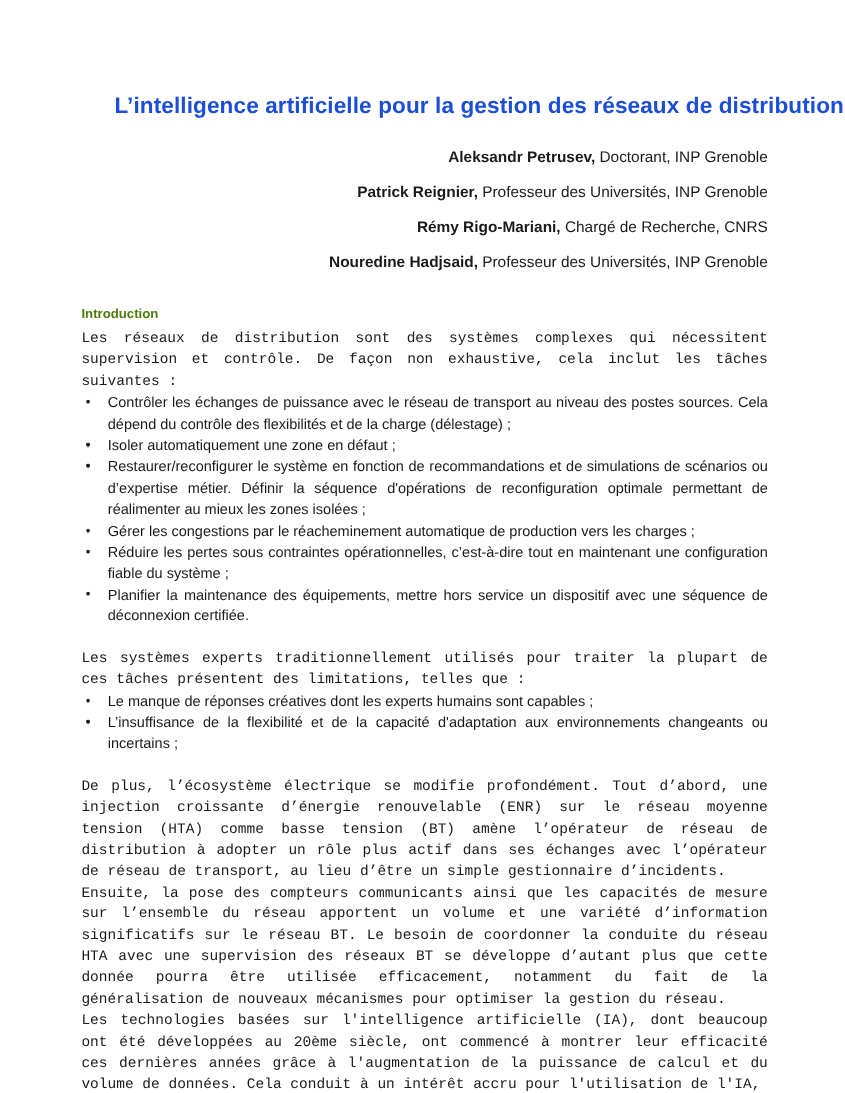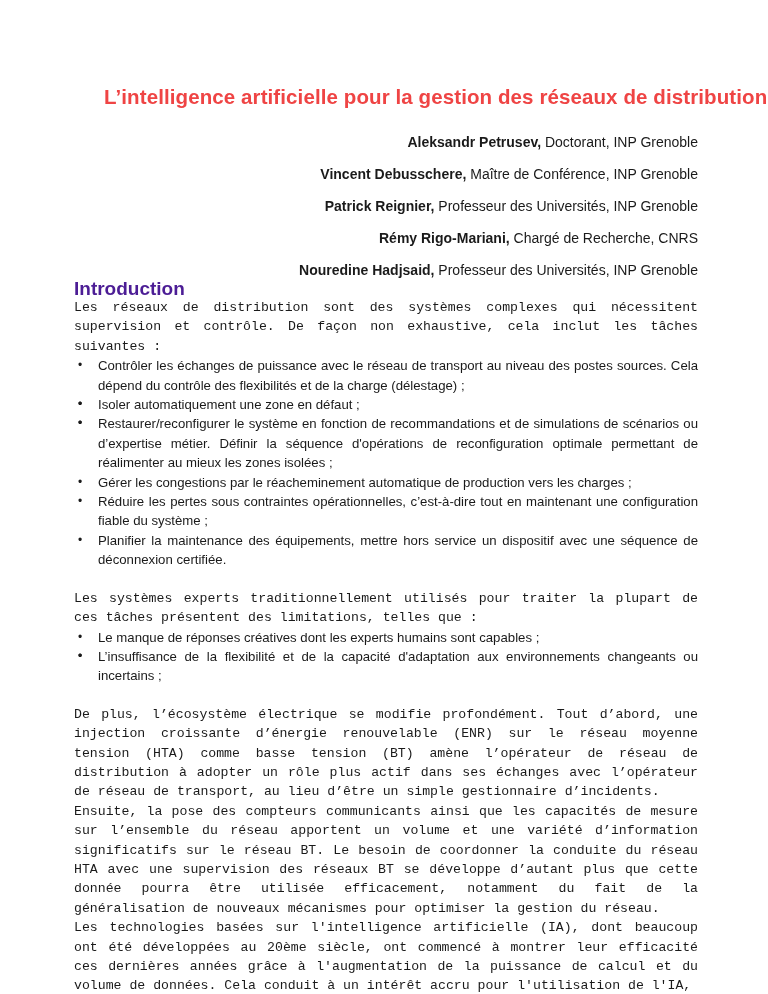--- a/index.html
+++ b/index.html
@@ -3,49 +3,48 @@
   <meta charset="utf-8">
   <style>
     html, body { margin: 0; padding: 0; background: #ffffff; }
     body {
       width: 768px; height: 994px; overflow: hidden; position: relative;
       font-family: "Liberation Sans", sans-serif; color: #1a1a1a;
     }
     .page { position: absolute; left: 74px; top: 0; width: 624px; }
     .title {
       position: absolute; left: 30px; top: 85px; width: 620px;
-      font-size: 20.5px; font-weight: bold; color: #ef4444; letter-spacing: 0.1px;
+      font-size: 20.5px; font-weight: bold; color: #1d4ed8; letter-spacing: 0.1px;
       white-space: nowrap;
     }
     .authors { position: absolute; right: 0; top: 132px; width: 624px; }
     .author {
       text-align: right; font-size: 14px; height: 32px; line-height: 20px;
       white-space: nowrap;
     }
     .author b { font-weight: bold; }
     .h-intro {
       position: absolute; left: 0; top: 278px;
-      font-size: 19px; font-weight: bold; color: #4c1d95;
+      font-size: 12px; font-weight: bold; color: #4d7c0f;
     }
     .body { position: absolute; left: 0; top: 298px; width: 624px; font-size: 13.2px; line-height: 19.4px; }
     p { margin: 0; text-align: justify; font-family: Liberation Mono, monospace; }
     ul { margin: 0; padding: 0; list-style: none; }
     li { position: relative; padding-left: 24px; text-align: justify; }
     li .bullet { position: absolute; left: 4px; top: 0; font-size: 12px; }
     .gap { height: 19px; }
   </style>
 </head>
 <body>
 
 <div class="page">
   <div class="title">L’intelligence artificielle pour la gestion des réseaux de distribution</div>
 
   <div class="authors">
     <div class="author"><b>Aleksandr Petrusev,</b><span> Doctorant, INP Grenoble</span></div>
-    <div class="author"><b>Vincent Debusschere,</b><span> Maître de Conférence, INP Grenoble</span></div>
     <div class="author"><b>Patrick Reignier,</b><span> Professeur des Universités, INP Grenoble</span></div>
     <div class="author"><b>Rémy Rigo-Mariani,</b><span> Chargé de Recherche, CNRS</span></div>
     <div class="author"><b>Nouredine Hadjsaid,</b><span> Professeur des Universités, INP Grenoble</span></div>
   </div>
 
   <div class="h-intro">Introduction</div>
 
   <div class="body">
     <p>Les réseaux de distribution sont des systèmes complexes qui nécessitent supervision et contrôle. De façon non exhaustive, cela inclut les tâches suivantes :</p>
     <ul>

